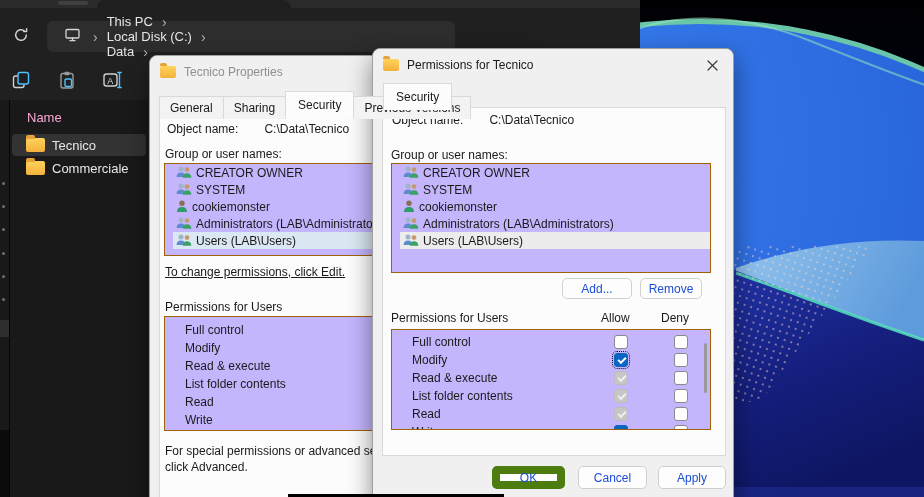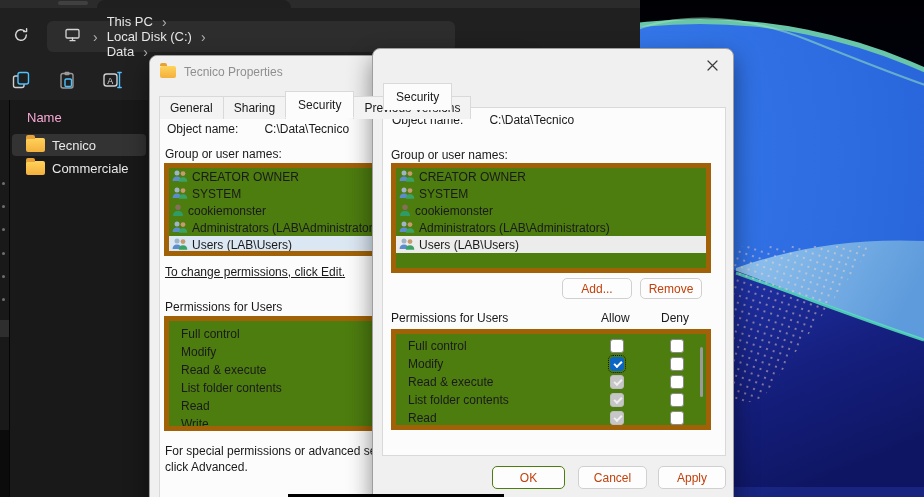--- a/index.html
+++ b/index.html
@@ -47,28 +47,28 @@
   .dialog { position:absolute; background:#f0f0f0; border:1px solid #9e9e9e; border-radius:8px 8px 0 0; box-shadow:0 10px 24px rgba(0,0,0,.45); font-size:12px; color:#1a1a1a; }
   .titlebar { position:absolute; left:0; top:0; width:100%; height:32px; background:#f0f0f0; border-radius:8px 8px 0 0; display:flex; align-items:center; padding-left:10px; gap:8px; }
   .titlebar .ttl { font-size:12px; }
   .close-btn { position:absolute; right:6px; top:4px; width:30px; height:24px; display:flex; align-items:center; justify-content:center; border-radius:4px; }
   .tabs { position:absolute; display:flex; align-items:flex-end; z-index:2; }
   .tab { padding:4px 10px 4px; background:#f3f3f3; border:1px solid #d9d9d9; border-bottom:none; margin-right:-1px; position:relative; top:1px; font-size:12px; }
   .tab.active { background:#fcfcfc; padding:6px 12px 5px; top:0; z-index:3; border-bottom:1px solid #fcfcfc; }
   .tabpage { position:absolute; background:#fcfcfc; border:1px solid #d9d9d9; }
   .fieldrow { position:absolute; display:flex; }
   .lbl { color:#1a1a1a; }
-  .listbox { position:absolute; background:#4d7c0f; border:5px solid #a16207; overflow:hidden; }
+  .listbox { position:absolute; background:#c4b5fd; border:1px solid #a16207; overflow:hidden;padding-left:8px; }
   .lrow { display:flex; align-items:center; height:17px; padding-left:3px; gap:4px; white-space:nowrap; }
   .lrow .usvg { flex:0 0 auto; display:flex; }
   .lrow:not(.icon-user) .ssvg { display:none; }
   .d1 .lrow.selected { background:#dbe7f3; }
   .d2 .lrow.selected { background:#ececec; }
-  .btn { position:absolute; background:#fdfdfd; border:1px solid #d0d0d0; border-radius:5px; font-size:12px; color:#c2410c; display:flex; align-items:center; justify-content:center; font-family:inherit; }
-  .btn.default { border:1px solid #4d7c0f; }
+  .btn { position:absolute; background:#fdfdfd; border:1px solid #d0d0d0; border-radius:5px; font-size:12px; color:#1d4ed8; display:flex; align-items:center; justify-content:center; font-family:inherit; }
+  .btn.default { border:8px solid #4d7c0f; }
 
   
   .permrow { position:relative; height:18px; display:flex; align-items:center; }
   .permrow .pname { position:absolute; left:12px; white-space:nowrap; }
   .cb { position:absolute; top:2px; width:14px; height:14px; background:#fff; border:1px solid #8a8a8a; border-radius:3px; }
   .cb.allow-pos { left:214px; } .cb.deny-pos { left:274px; }
   .cb.checked { background:#0a66c2; border-color:#0a66c2; }
   .cb.inherited { background:#c6c6c6; border-color:#bcbcbc; }
   .cb.checked::after, .cb.inherited::after { content:""; position:absolute; left:2.5px; top:3px; width:6px; height:3px; border-left:2px solid #fff; border-bottom:2px solid #fff; transform:rotate(-45deg); }
   .cb.inherited::after { border-color:#efefef; }
@@ -307,20 +307,24 @@
           <div class="permrow">
           <span class="pname">Write</span>
         </div>
         </div>
     </div>
     <div class="textline" style="left:15px; top:388px;">For special permissions or advanced settings,</div>
     <div class="textline" style="left:15px; top:404px;">click Advanced.</div>
   </div>
 
   <div class="dialog d2" style="left:372px; top:48px; width:362px; height:456px;">
+    <div class="titlebar">
+      <span class="folder-icon folder-sm"></span>
+      <span class="ttl">Permissions for Tecnico</span>
+    </div>
     <div class="close-btn">
       <svg width="11" height="11" viewBox="0 0 11 11">
         <path d="M1 1 L10 10 M10 1 L1 10" stroke="#3a3a3a" stroke-width="1.2" stroke-linecap="round"></path>
       </svg>
     </div>
     <div class="tabs" style="left:10px; top:34px;">
       <div class="tab active"><span>Security</span></div>
     </div>
     <div class="tabpage" style="left:9px; top:58px; width:344px; height:349px;"></div>
     <div class="fieldrow" style="left:19px; top:64px;">

